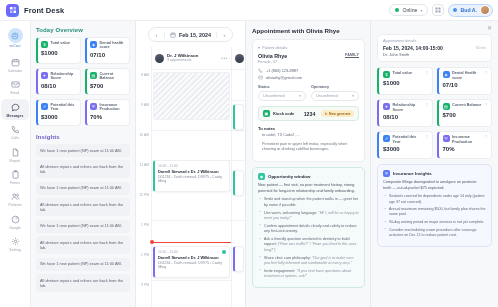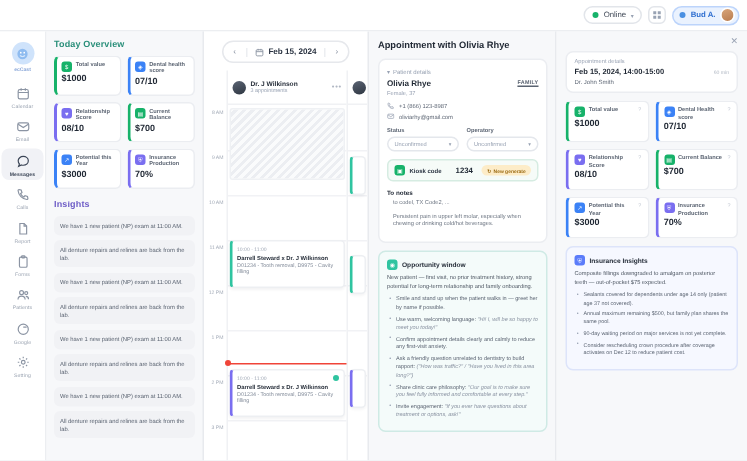--- a/index.html
+++ b/index.html
@@ -327,20 +327,31 @@
     padding-left: 6px; position: relative; margin-bottom: 2.5px;
   }
   .ins-li::before { content: "•"; position: absolute; left: 1.5px; top: -.5px; color: #98a2b3; }
 </style>
 </head>
 <body>
 
 <div class="app">
 
   <div class="topbar">
+    <div class="brand">
+      <div class="brand-logo">
+        <svg viewBox="0 0 16 16" width="8" height="8" fill="none" stroke="#fff" stroke-width="2">
+          <rect x="2" y="2" width="5" height="5" fill="#fff" stroke="none"></rect>
+          <rect x="9" y="2" width="5" height="5" fill="#ffffff90" stroke="none"></rect>
+          <rect x="2" y="9" width="5" height="5" fill="#ffffff90" stroke="none"></rect>
+          <rect x="9" y="9" width="5" height="5" fill="#fff" stroke="none"></rect>
+        </svg>
+      </div>
+      <div class="brand-name">Front Desk</div>
+    </div>
     <div class="topbar-right">
       <div class="pill-status">
         <span class="dot-green"></span>
         <span>Online</span>
         <span class="chev">▾</span>
       </div>
       <div class="icon-sq">
         <svg viewBox="0 0 12 12" width="6" height="6" fill="currentColor">
           <rect x="1" y="1" width="4" height="4"></rect>
             <rect x="7" y="1" width="4" height="4"></rect>

